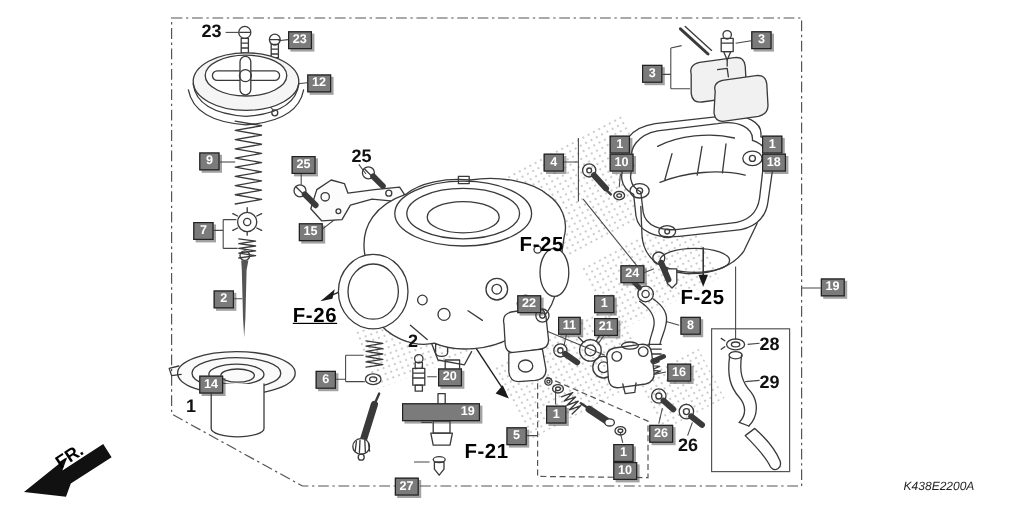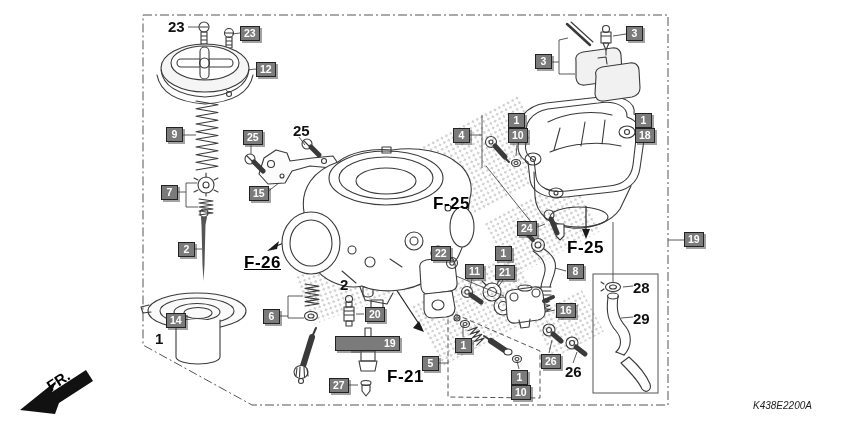--- a/index.html
+++ b/index.html
@@ -277,21 +277,21 @@
     <div class="badge" style="left: 256px; top: 62px;">12</div>
     <div class="badge" style="left: 166px; top: 127px;">9</div>
     <div class="badge" style="left: 161px; top: 185px;">7</div>
     <div class="badge" style="left: 178px; top: 242px;">2</div>
     <div class="badge" style="left: 166px; top: 313px;">14</div>
     <div class="badge" style="left: 243px; top: 130px;">25</div>
     <div class="badge" style="left: 249px; top: 186px;">15</div>
     <div class="badge" style="left: 263px; top: 309px;">6</div>
     <div class="badge" style="left: 365px; top: 307px;">20</div>
     <div class="badge" style="left: 335px; top: 336px; padding-left: 48px;">19</div>
-    <div class="badge" style="left: 329px; top: 378px;">27</div>
+    <div class="badge" style="left: 329px; top: 398px;">27</div>
     <div class="badge" style="left: 431px; top: 246px;">22</div>
     <div class="badge" style="left: 465px; top: 264px;">11</div>
     <div class="badge" style="left: 495px; top: 246px;">1</div>
     <div class="badge" style="left: 495px; top: 265px;">21</div>
     <div class="badge" style="left: 422px; top: 356px;">5</div>
     <div class="badge" style="left: 455px; top: 338px;">1</div>
     <div class="badge" style="left: 511px; top: 370px;">1</div>
     <div class="badge" style="left: 511px; top: 385px;">10</div>
     <div class="badge" style="left: 453px; top: 128px;">4</div>
     <div class="badge" style="left: 508px; top: 113px;">1</div>

